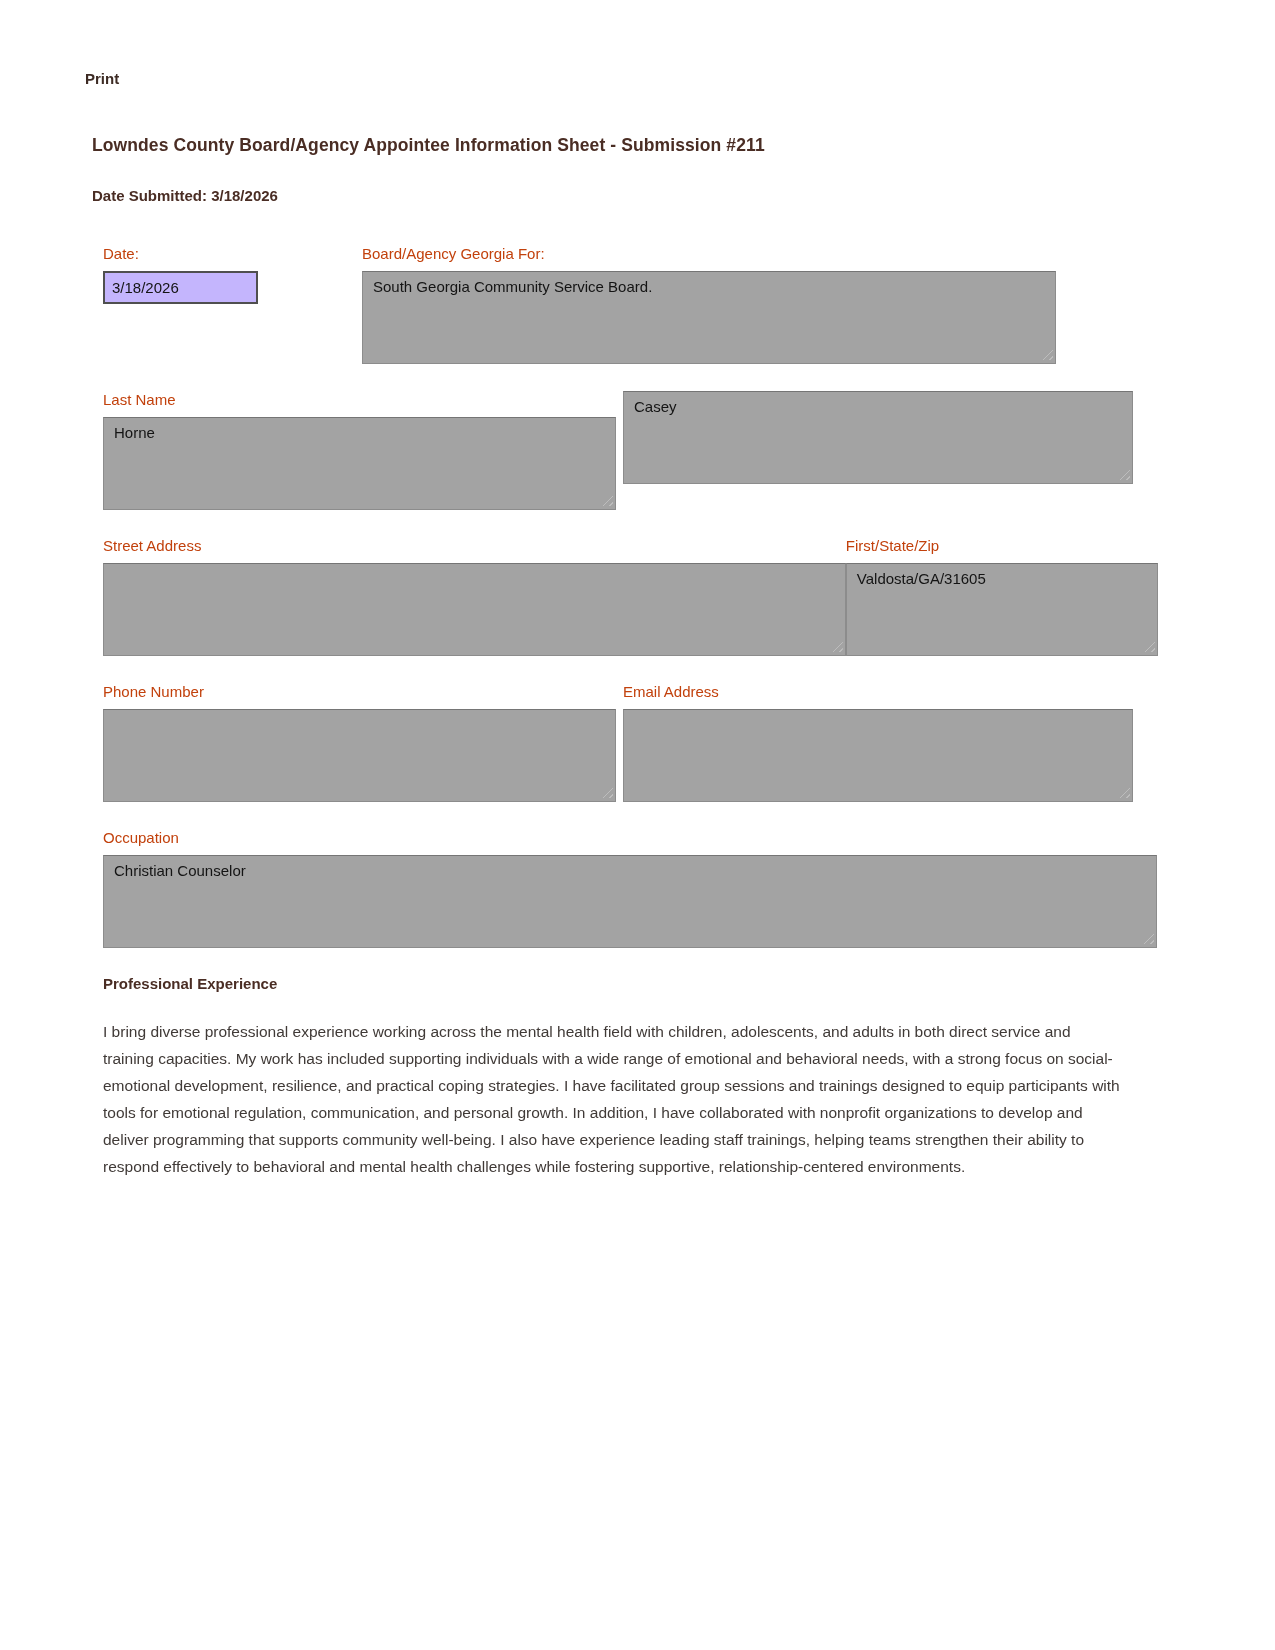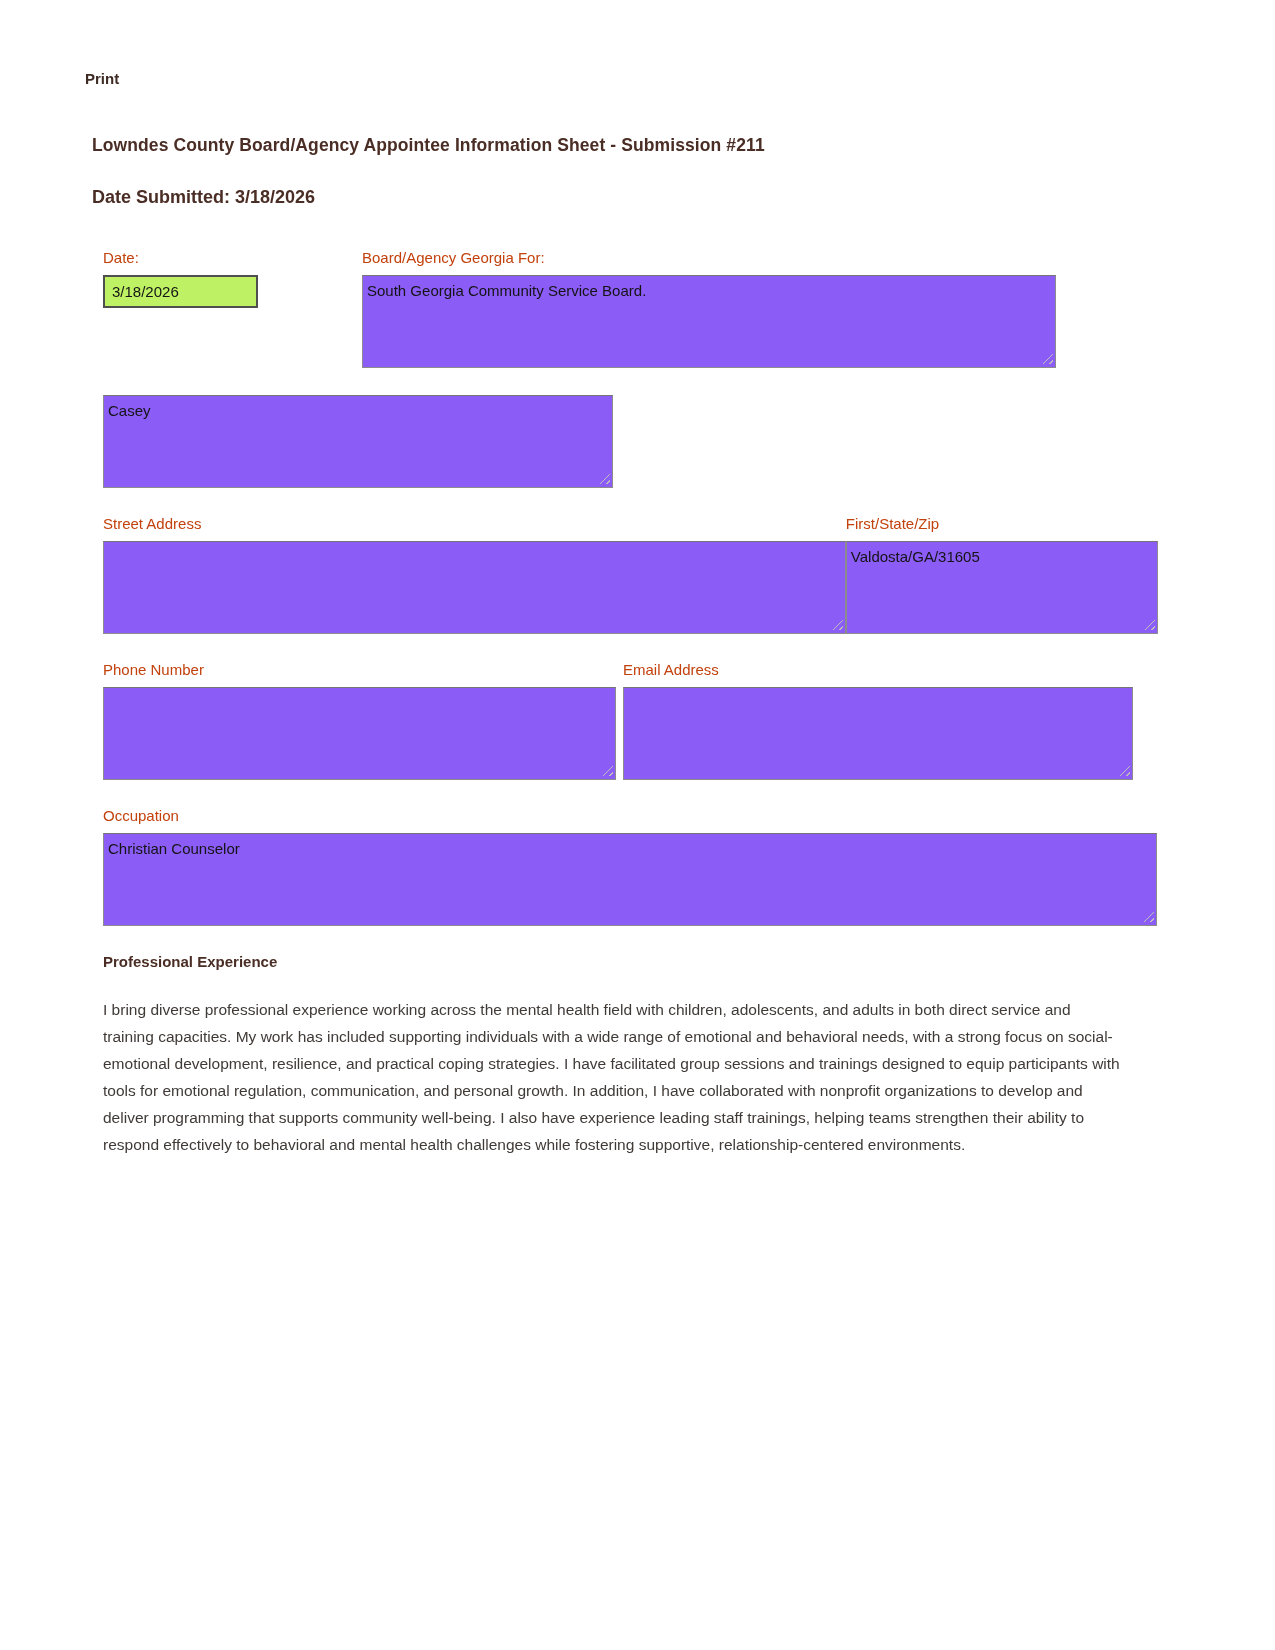--- a/index.html
+++ b/index.html
@@ -22,21 +22,21 @@
   }
   .title {
     margin: 47px 0 0 7px;
     font-size: 17.5px;
     font-weight: 700;
     color: #4a2d24;
     letter-spacing: 0.1px;
   }
   .submitted {
     margin: 31px 0 0 7px;
-    font-size: 18px;
+    font-size: 15px;
     font-weight: 700;
     color: #4a2d24;
   }
 
   .form { margin: 41px 0 0 18px; width: 1055px; }
   .row { display: flex; margin-bottom: 27px; }
   .flabel {
     display: block;
     font-size: 15px;
     font-weight: 400;
@@ -66,36 +66,36 @@
       transparent 1.4px, transparent 4.6px);
     clip-path: polygon(100% 0, 100% 100%, 0 100%);
     pointer-events: none;
   }
   textarea.box {
     display: block;
     width: 100%;
     height: 93px;
     border: 1px solid #8c8c8c;
     border-top-color: #757575;
-    background: #8b5cf6;
+    background: #a3a3a3;
     font-family: "Liberation Sans", "DejaVu Sans", sans-serif;
     font-size: 15px;
     color: #141414;
-    padding: 5px 4px;
+    padding: 5px 10px;
     resize: none;
     outline: none;
     overflow: hidden;
     line-height: 19px;
   }
   input.datebox {
     display: block;
     width: 155px;
     height: 33px;
     border: 2px solid #4f4f4f;
-    background: #bef264;
+    background: #c4b5fd;
     font-family: "Liberation Sans", "DejaVu Sans", sans-serif;
     font-size: 15px;
     color: #141414;
     padding: 2px 7px;
     outline: none;
   }
 
   .pe-head {
     margin: 3px 0 0 18px;
     font-size: 15px;
@@ -130,20 +130,26 @@
       </div>
       <div class="w-board">
         <span class="flabel">Board/Agency Georgia For:</span>
         <div class="ta-wrap">
           <textarea class="box" style="">South Georgia Community Service Board.</textarea>
         </div>
       </div>
     </div>
 
     <div class="row">
+      <div class="w-half-l">
+        <span class="flabel">Last Name</span>
+        <div class="ta-wrap">
+          <textarea class="box" style="">Horne</textarea>
+        </div>
+      </div>
       <div class="w-half-r">
         <div class="ta-wrap">
           <textarea class="box" style="">Casey</textarea>
         </div>
       </div>
     </div>
 
     <div class="row">
       <div class="w-street">
         <span class="flabel">Street Address</span>

